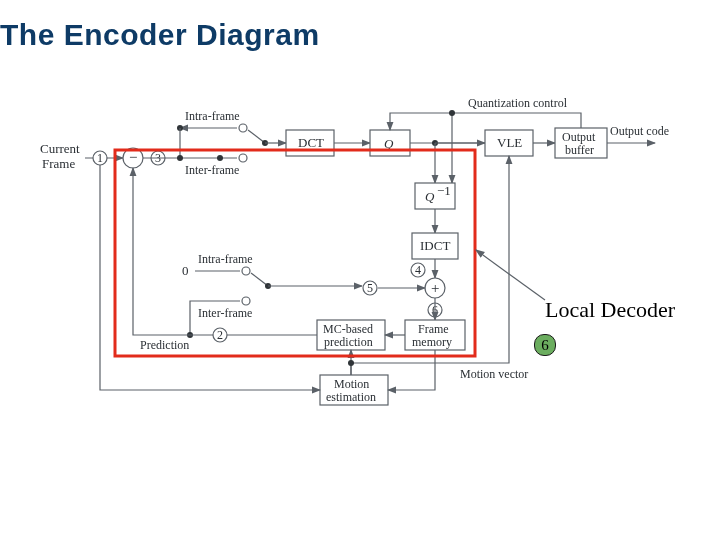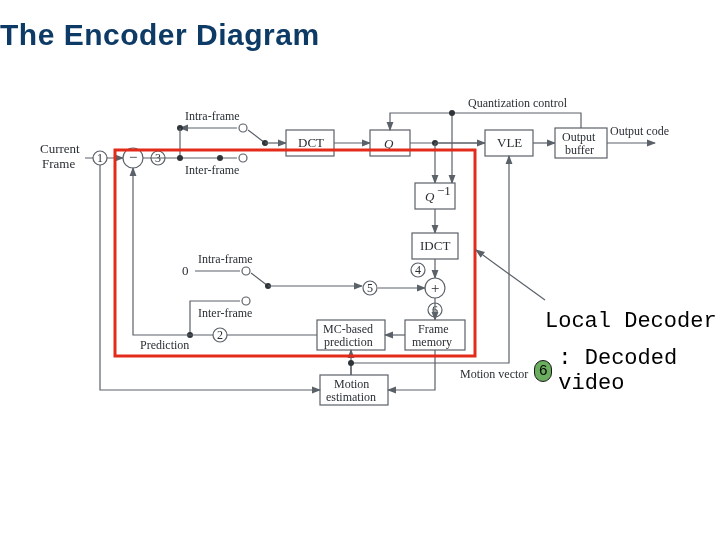--- a/index.html
+++ b/index.html
@@ -68,23 +68,22 @@
   }
   text {
     font-family: "Times New Roman", Times, serif;
     font-size: 13px;
     fill: #2a2f34;
   }
   text.small { font-size: 12px; }
   text.big { font-size: 15px; }
   .annot {
     position: absolute;
-    font-family: Liberation Mono, monospace;
+    font-family: Liberation Serif, serif;
     color: #000;
-    margin-top: 12px;
   }
   .annot.local {
     top: 297px;
     left: 545px;
     font-size: 22px;
   }
   .annot.decoded {
     top: 334px;
     left: 534px;
     font-size: 22px;
@@ -250,14 +249,13 @@
   <text x="420" y="283" class="small">Motion vector</text>
 
   <rect class="redbox" x="75" y="55" width="360" height="206"></rect>
   <path class="wire arrowed" d="M 505 205 L 436 155" stroke="#000" stroke-width="1.4"></path>
 </svg>
 
 <div class="annot local">Local Decoder</div>
 
 <div class="annot decoded">
   <span class="badge6">6</span>
-  <span>: Decoded video</span>
 </div>
 
 </body></html>

